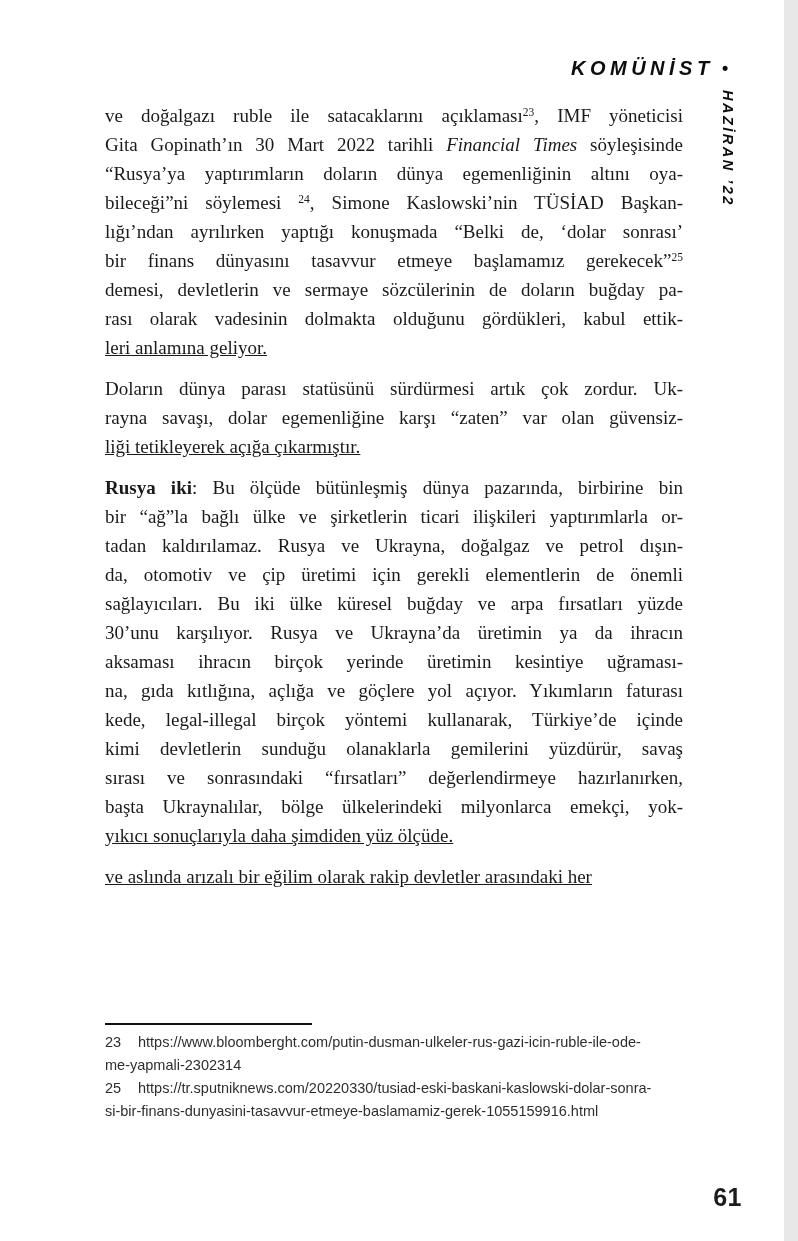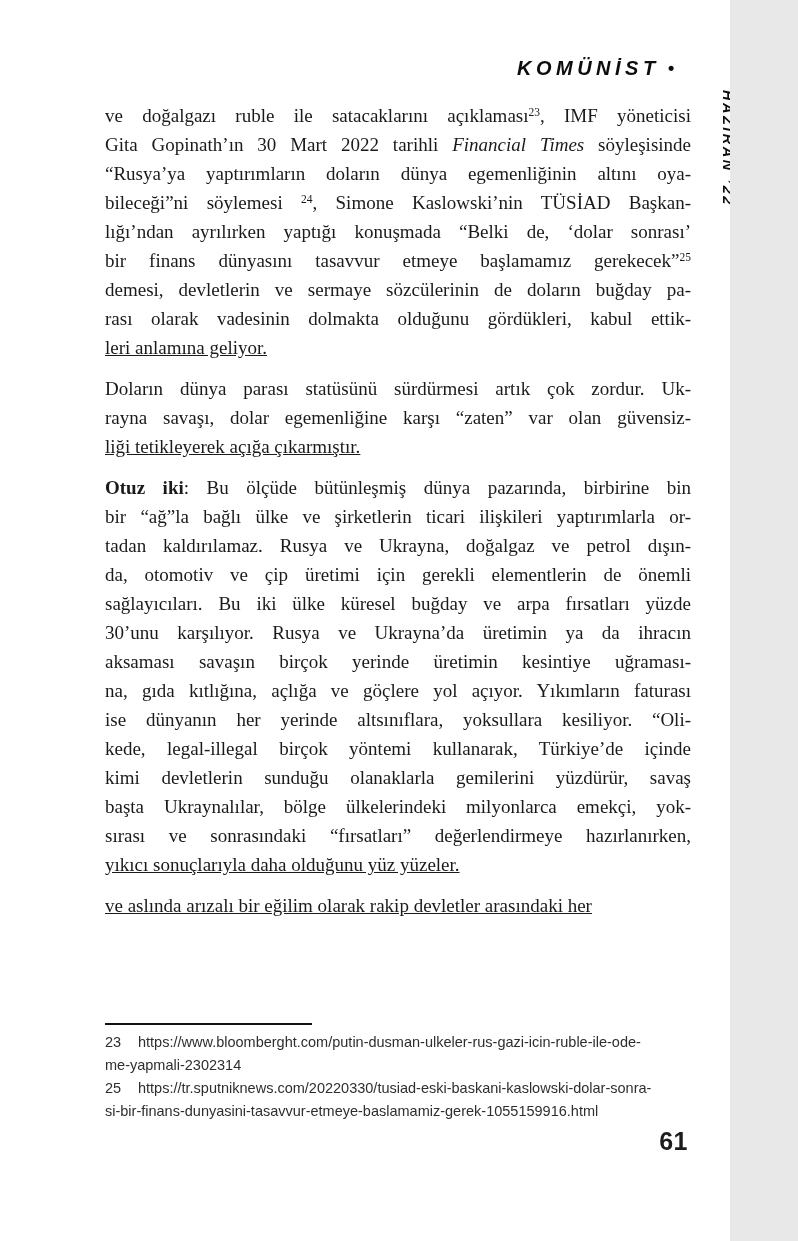--- a/index.html
+++ b/index.html
@@ -1,23 +1,22 @@
 <!DOCTYPE html>
 <html lang="tr"><head>
 <meta charset="utf-8">
 <style>
   html,body{margin:0;padding:0;background:#e8e8e8;}
   .page{
     position:relative;
-    width:706px;height:1241px;
+    width:784px;height:1241px;
     background:#ffffff;
     overflow:hidden;
     font-family:"Liberation Serif", serif;
     color:#1a1a1a;
-    padding-left:24px;
   }
   
   .masthead{
     position:absolute;top:57px;right:56px;
     font-family:"Liberation Sans", sans-serif;
     font-style:italic;font-weight:700;
     font-size:20px;letter-spacing:4.5px;
     color:#0d0d0d;
     white-space:nowrap;
     transform:scaleY(1.05);
@@ -32,21 +31,21 @@
     font-style:italic;font-weight:700;
     font-size:14.5px;letter-spacing:2.5px;
     color:#0d0d0d;
     white-space:nowrap;
   }
   
   .article{
     position:absolute;left:105px;top:101px;width:586px;
     font-size:19px;line-height:29px;
   }
-  .para{margin:0 0 12px 0;}
+  .para{margin:0 8px 12px 0;}
   .para:last-child{margin-bottom:0;}
   .line{text-align:justify;text-align-last:justify;}
   .line.last{text-align-last:left;text-decoration:underline;}
   .line b{font-weight:700;}
   .line i{font-style:italic;}
   .line sup{
     font-size:11.5px;line-height:0;vertical-align:baseline;
     position:relative;top:-6.5px;
   }
   
@@ -56,21 +55,21 @@
   }
   .footnotes{
     position:absolute;left:105px;top:1031px;width:600px;
     font-family:"Liberation Sans", sans-serif;
     font-size:14.5px;line-height:23px;color:#2e2e2e;
   }
   .fn-line{white-space:nowrap;}
   .fn-num{display:inline-block;width:33px;}
   
   .page-number{
-    position:absolute;top:1127px;right:42px;
+    position:absolute;top:1183px;right:42px;
     font-family:"Liberation Sans", sans-serif;
     font-weight:700;font-size:25px;color:#1c1c1c;
     letter-spacing:0.5px;
   }
 </style>
 </head>
 <body>
 
 <div class="page">
 
@@ -91,34 +90,33 @@
         <div class="line">demesi, devletlerin ve sermaye sözcülerinin de doların buğday pa-</div>
         <div class="line">rası olarak vadesinin dolmakta olduğunu gördükleri, kabul ettik-</div>
         <div class="line last">leri anlamına geliyor.</div>
       </div>
       <div class="para">
         <div class="line">Doların dünya parası statüsünü sürdürmesi artık çok zordur. Uk-</div>
         <div class="line">rayna savaşı, dolar egemenliğine karşı “zaten” var olan güvensiz-</div>
         <div class="line last">liği tetikleyerek açığa çıkarmıştır.</div>
       </div>
       <div class="para">
-        <div class="line"><b>Otuz iki</b>: Bu ölçüde bütünleşmiş dünya pazarında, birbirine bin</div>
+        <div class="line"><b>Rusya iki</b>: Bu ölçüde bütünleşmiş dünya pazarında, birbirine bin</div>
         <div class="line">bir “ağ”la bağlı ülke ve şirketlerin ticari ilişkileri yaptırımlarla or-</div>
         <div class="line">tadan kaldırılamaz. Rusya ve Ukrayna, doğalgaz ve petrol dışın-</div>
         <div class="line">da, otomotiv ve çip üretimi için gerekli elementlerin de önemli</div>
         <div class="line">sağlayıcıları. Bu iki ülke küresel buğday ve arpa fırsatları yüzde</div>
         <div class="line">30’unu karşılıyor. Rusya ve Ukrayna’da üretimin ya da ihracın</div>
-        <div class="line">aksaması savaşın birçok yerinde üretimin kesintiye uğraması-</div>
+        <div class="line">aksaması ihracın birçok yerinde üretimin kesintiye uğraması-</div>
         <div class="line">na, gıda kıtlığına, açlığa ve göçlere yol açıyor. Yıkımların faturası</div>
-        <div class="line">ise dünyanın her yerinde altsınıflara, yoksullara kesiliyor. “Oli-</div>
         <div class="line">kede, legal-illegal birçok yöntemi kullanarak, Türkiye’de içinde</div>
         <div class="line">kimi devletlerin sunduğu olanaklarla gemilerini yüzdürür, savaş</div>
+        <div class="line">sırası ve sonrasındaki “fırsatları” değerlendirmeye hazırlanırken,</div>
         <div class="line">başta Ukraynalılar, bölge ülkelerindeki milyonlarca emekçi, yok-</div>
-        <div class="line">sırası ve sonrasındaki “fırsatları” değerlendirmeye hazırlanırken,</div>
-        <div class="line last">yıkıcı sonuçlarıyla daha olduğunu yüz yüzeler.</div>
+        <div class="line last">yıkıcı sonuçlarıyla daha şimdiden yüz ölçüde.</div>
       </div>
       <div class="para">
         <div class="line last">ve aslında arızalı bir eğilim olarak rakip devletler arasındaki her</div>
       </div>
     </div>
 
   <div class="fn-rule"></div>
 
   <div class="footnotes">
       <div class="fn-line"><span class="fn-num">23</span><span>https://www.bloomberght.com/putin-dusman-ulkeler-rus-gazi-icin-ruble-ile-ode-</span></div>

